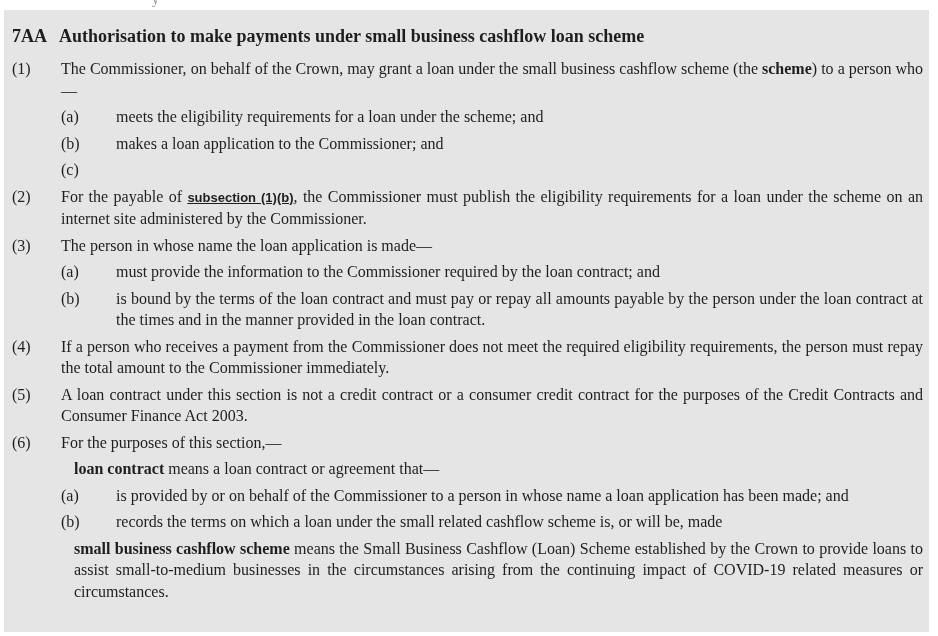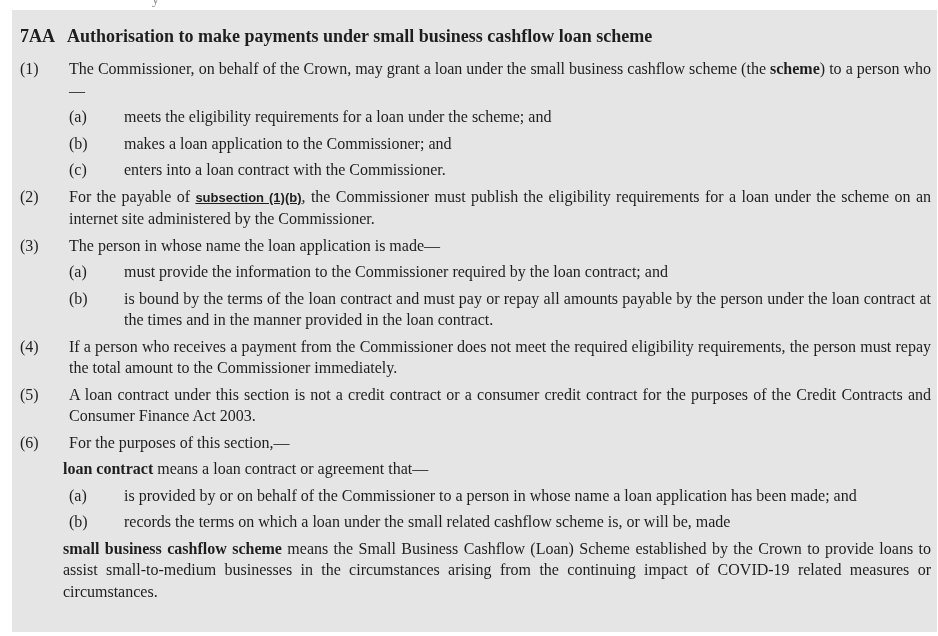--- a/index.html
+++ b/index.html
@@ -10,21 +10,21 @@
     width: 938px;
     height: 636px;
     position: relative;
     overflow: hidden;
     background: #ffffff;
     font-family: "Liberation Serif", "DejaVu Serif", serif;
     color: #1e1e1e;
   }
   .doc {
     position: absolute;
-    left: 12px;
+    left: 4px;
     top: 10px;
     width: 925px;
     height: 622px;
     background: #e5e5e5;
     box-sizing: border-box;
     padding: 15px 6px 0 0;
   }
   .heading {
     display: flex;
     padding-left: 8px;
@@ -38,21 +38,21 @@
     display: flex;
     font-size: 16px;
     line-height: 21.5px;
     margin-bottom: 5px;
   }
   .row .num { flex-shrink: 0; }
   .i1 { padding-left: 8px; }
   .i1 > .num { width: 49px; }
   .i2 { padding-left: 57px; }
   .i2 > .num { width: 55px; }
-  .def { padding-left: 51px; }
+  .def { padding-left: 70px; }
   .body { flex: 1; text-align: justify; }
   .b { font-weight: bold; margin-top: 32px; }
   .sans {
     font-family: "Liberation Sans", "DejaVu Sans", sans-serif;
     font-size: 13px;
     text-decoration: underline;
   }
   .fragment {
     position: absolute;
     left: 152px;
@@ -86,21 +86,20 @@
       <div class="row i2">
         <span class="num">(a)</span>
         <div class="body"><span class="">meets the eligibility requirements for a loan under the scheme; and</span></div>
       </div>
       <div class="row i2">
         <span class="num">(b)</span>
         <div class="body"><span class="">makes a loan application to the Commissioner; and</span></div>
       </div>
       <div class="row i2">
         <span class="num">(c)</span>
-        <div class="body"><span class="">enters into a loan contract with the Commissioner.</span></div>
       </div>
       <div class="row i1">
         <span class="num">(2)</span>
         <div class="body"><span class="">For the payable of </span><span class="b sans">subsection (1)(b)</span><span class="">, the Commissioner must publish the eligibility requirements for a loan under the scheme on an internet site administered by the Commissioner.</span></div>
       </div>
       <div class="row i1">
         <span class="num">(3)</span>
         <div class="body"><span class="">The person in whose name the loan application is made—</span></div>
       </div>
       <div class="row i2">

